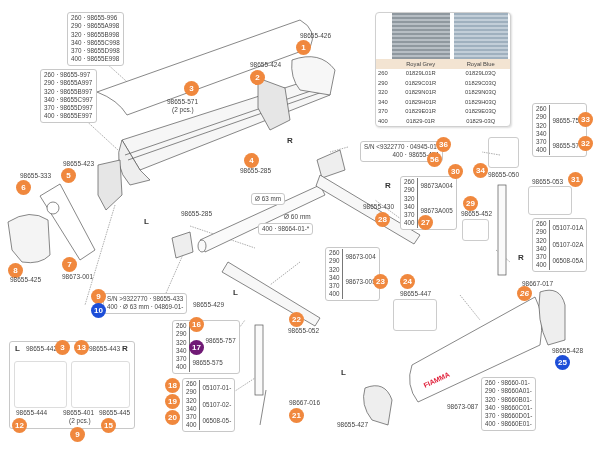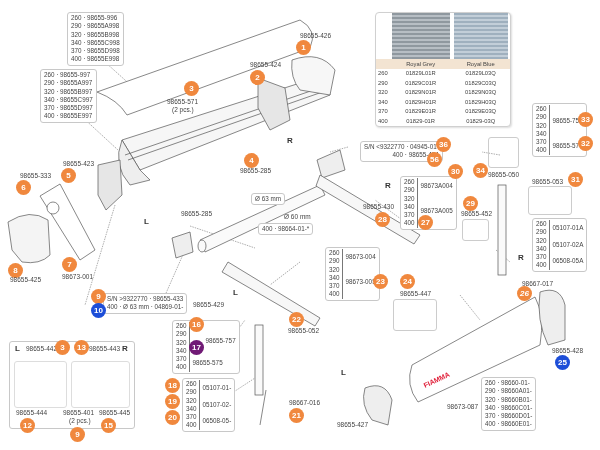--- a/index.html
+++ b/index.html
@@ -190,21 +190,21 @@
   <div class="abs" style="left:4px;top:19px;width:51px;height:45px;border:1px solid #ddd;border-radius:3px;"></div>
   <div class="abs" style="left:61px;top:19px;width:57px;height:45px;border:1px solid #ddd;border-radius:3px;"></div>
 </div>
 <div class="lr" style="left:15px;top:344px;">L</div>
 <div class="lbl" style="left:26px;top:345px;">98655-442</div>
 <div class="badge" style="left: 55px; top: 340px; background: rgb(240, 136, 62);">3</div>
 <div class="badge" style="left: 74px; top: 340px; background: rgb(240, 136, 62);">13</div>
 <div class="lbl" style="left:89px;top:345px;">98655-443</div>
 <div class="lr" style="left:122px;top:344px;">R</div>
 <div class="lbl" style="left:16px;top:409px;">98655-444</div>
-<div class="badge" style="left: 20px; top: 418px; background: rgb(240, 136, 62);">12</div>
+<div class="badge" style="left: 12px; top: 418px; background: rgb(240, 136, 62);">12</div>
 <div class="lbl" style="left:63px;top:409px;">98655-401</div>
 <div class="lbl" style="left:69px;top:417px;">(2 pcs.)</div>
 <div class="badge" style="left: 70px; top: 427px; background: rgb(240, 136, 62);">9</div>
 <div class="lbl" style="left:99px;top:409px;">98655-445</div>
 <div class="badge" style="left: 101px; top: 418px; background: rgb(240, 136, 62);">15</div>
 
 <div class="box" style="left:172px;top:320px;">
   <div class="grp">
       <div class="sizes">
         <div>260</div>

